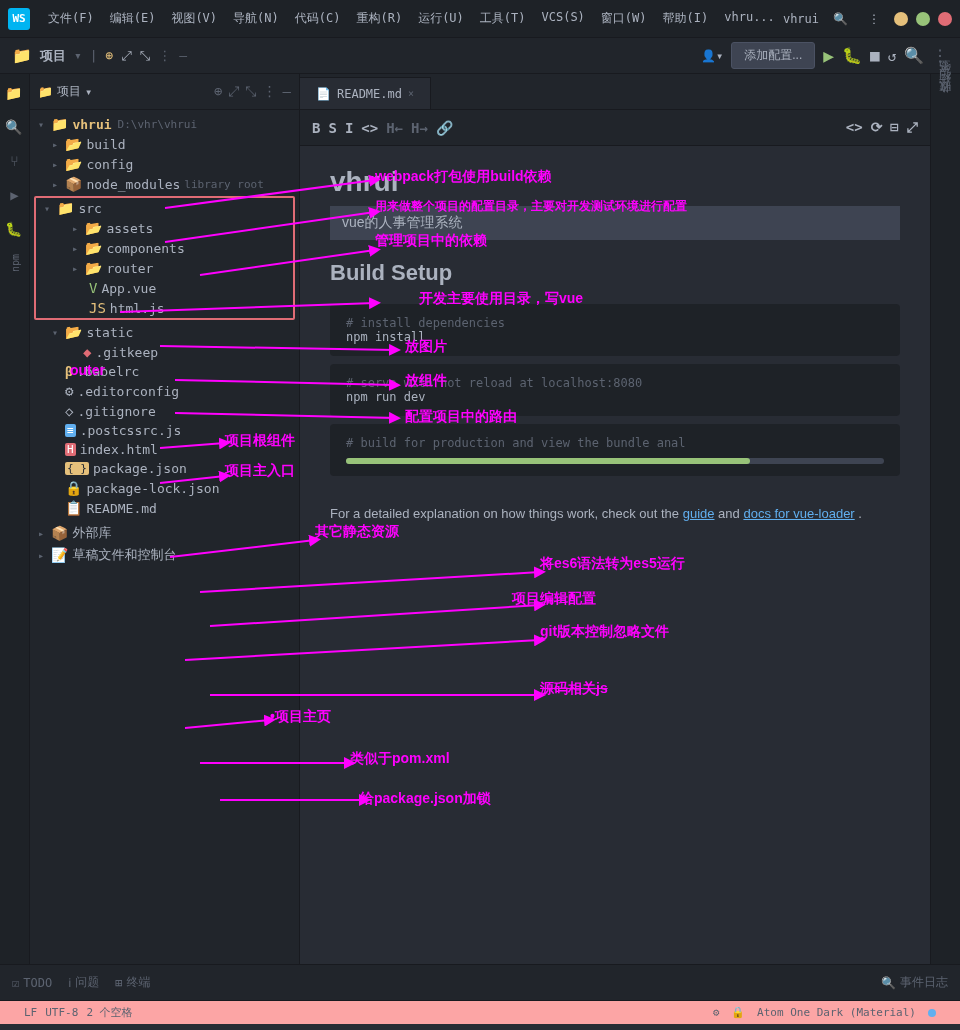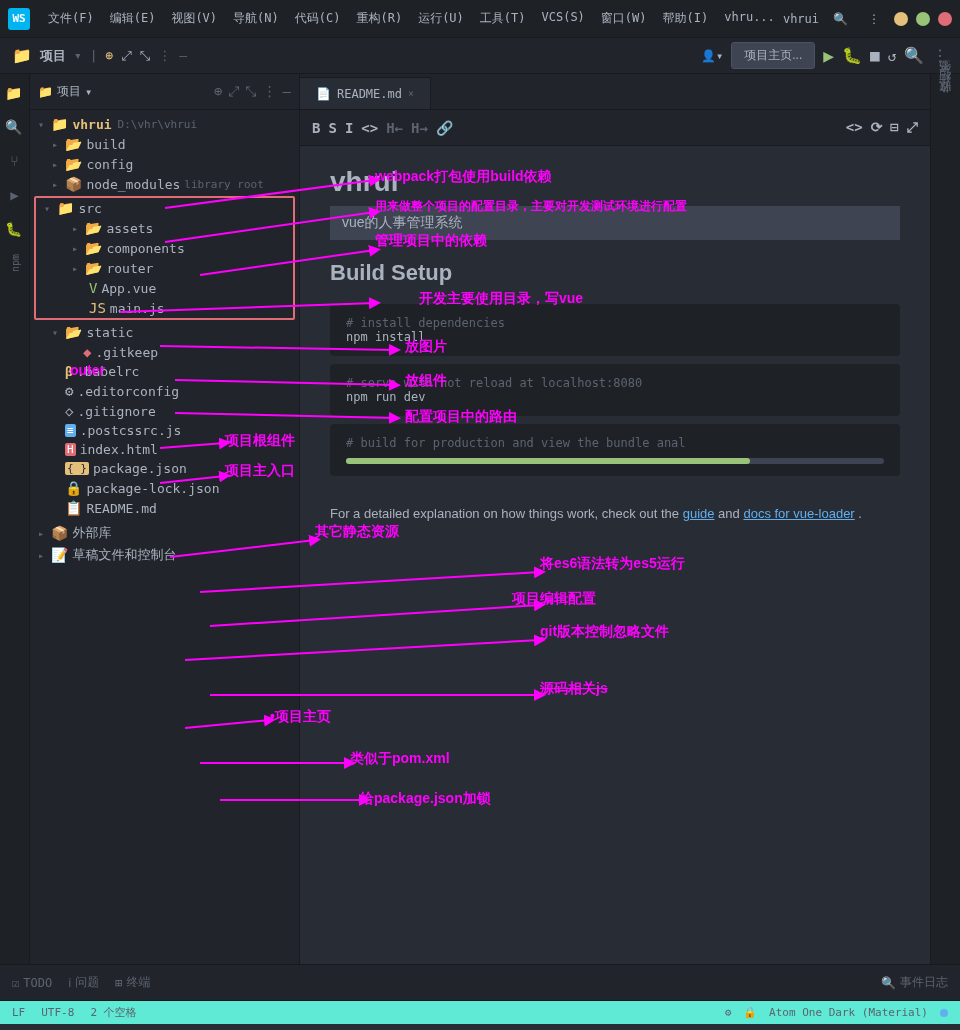--- a/index.html
+++ b/index.html
@@ -253,27 +253,27 @@
       border-top: 1px solid #181a1f;
     }
     .bottom-tab {
       color: #5c6370; font-size: 12px; cursor: pointer;
       display: flex; align-items: center; gap: 4px;
     }
 
     
     .status-bar {
       height: 24px;
-      background: #5eead4;
+      background: #fca5a5;
       display: flex; align-items: center;
-      padding: 0 12px;
+      padding: 0 24px;
       border-top: 1px solid #181a1f;
       font-size: 11px;
       color: #5c6370;
-      gap: 16px;
+      gap: 8px;
     }
     .status-right { margin-left: auto; display: flex; gap: 12px; align-items: center; }
     .status-dot { width: 8px; height: 8px; background: #61afef; border-radius: 50%; display: inline-block; }
 
     
     .right-sidebar {
       width: 30px;
       background: #1e2227;
       border-left: 1px solid #181a1f;
       display: flex; flex-direction: column; align-items: center;
@@ -334,21 +334,21 @@
   <span style="color:#abb2bf;font-size:13px;font-weight:bold;">项目</span>
   <span style="color:#5c6370;">▾</span>
   <span style="color:#5c6370;">|</span>
   <span style="color:#e5c07b;font-size:13px;">⊕</span>
   <span style="color:#abb2bf;font-size:13px;">⤢</span>
   <span style="color:#abb2bf;font-size:13px;">⤡</span>
   <span style="color:#5c6370;">⋮</span>
   <span style="color:#5c6370;">—</span>
   <div class="toolbar-right">
     <span style="color:#abb2bf;font-size:12px;cursor:pointer;">👤▾</span>
-    <button class="add-config-btn">项目主页...</button>
+    <button class="add-config-btn">添加配置...</button>
     <span class="run-btn">▶</span>
     <span style="color:#e5c07b;font-size:16px;cursor:pointer;">🐛</span>
     <span style="color:#abb2bf;font-size:16px;cursor:pointer;">■</span>
     <span style="color:#abb2bf;font-size:14px;cursor:pointer;">↺</span>
     <span style="color:#5c6370;font-size:16px;cursor:pointer;">🔍</span>
     <span style="color:#5c6370;font-size:16px;cursor:pointer;">⋮</span>
   </div>
 </div>
 
 <div class="main-layout" style="height:calc(1030px - 38px - 36px - 36px - 30px);">
@@ -433,21 +433,21 @@
 
         <div class="tree-item" style="padding-left:40px;">
           <span class="tree-arrow" style="visibility:hidden;">▸</span>
           <span class="tree-icon vue-icon">V</span>
           <span class="tree-label">App.vue</span>
         </div>
 
         <div class="tree-item" style="padding-left:40px;">
           <span class="tree-arrow" style="visibility:hidden;">▸</span>
           <span class="tree-icon js-icon">JS</span>
-          <span class="tree-label">main.js</span>
+          <span class="tree-label">html.js</span>
         </div>
       </div>
 
       <div class="tree-item" style="padding-left:22px;">
         <span class="tree-arrow">▾</span>
         <span class="tree-icon" style="color:#61afef;">📂</span>
         <span class="tree-label">static</span>
       </div>
 
       <div class="tree-item" style="padding-left:40px;">

